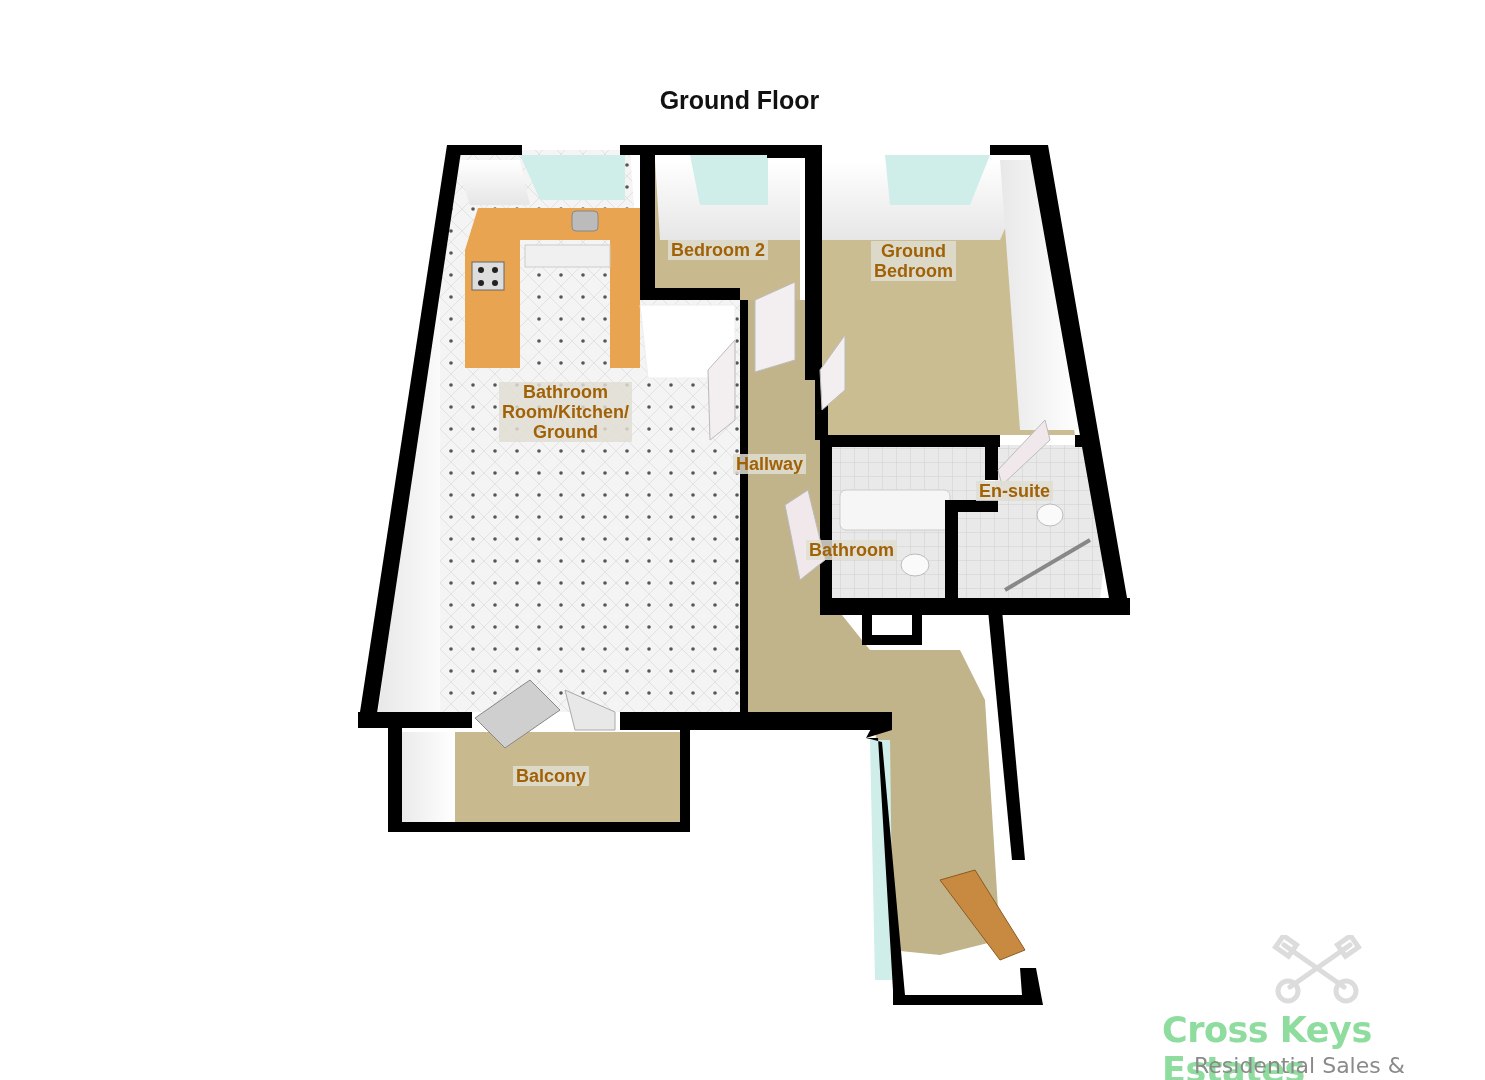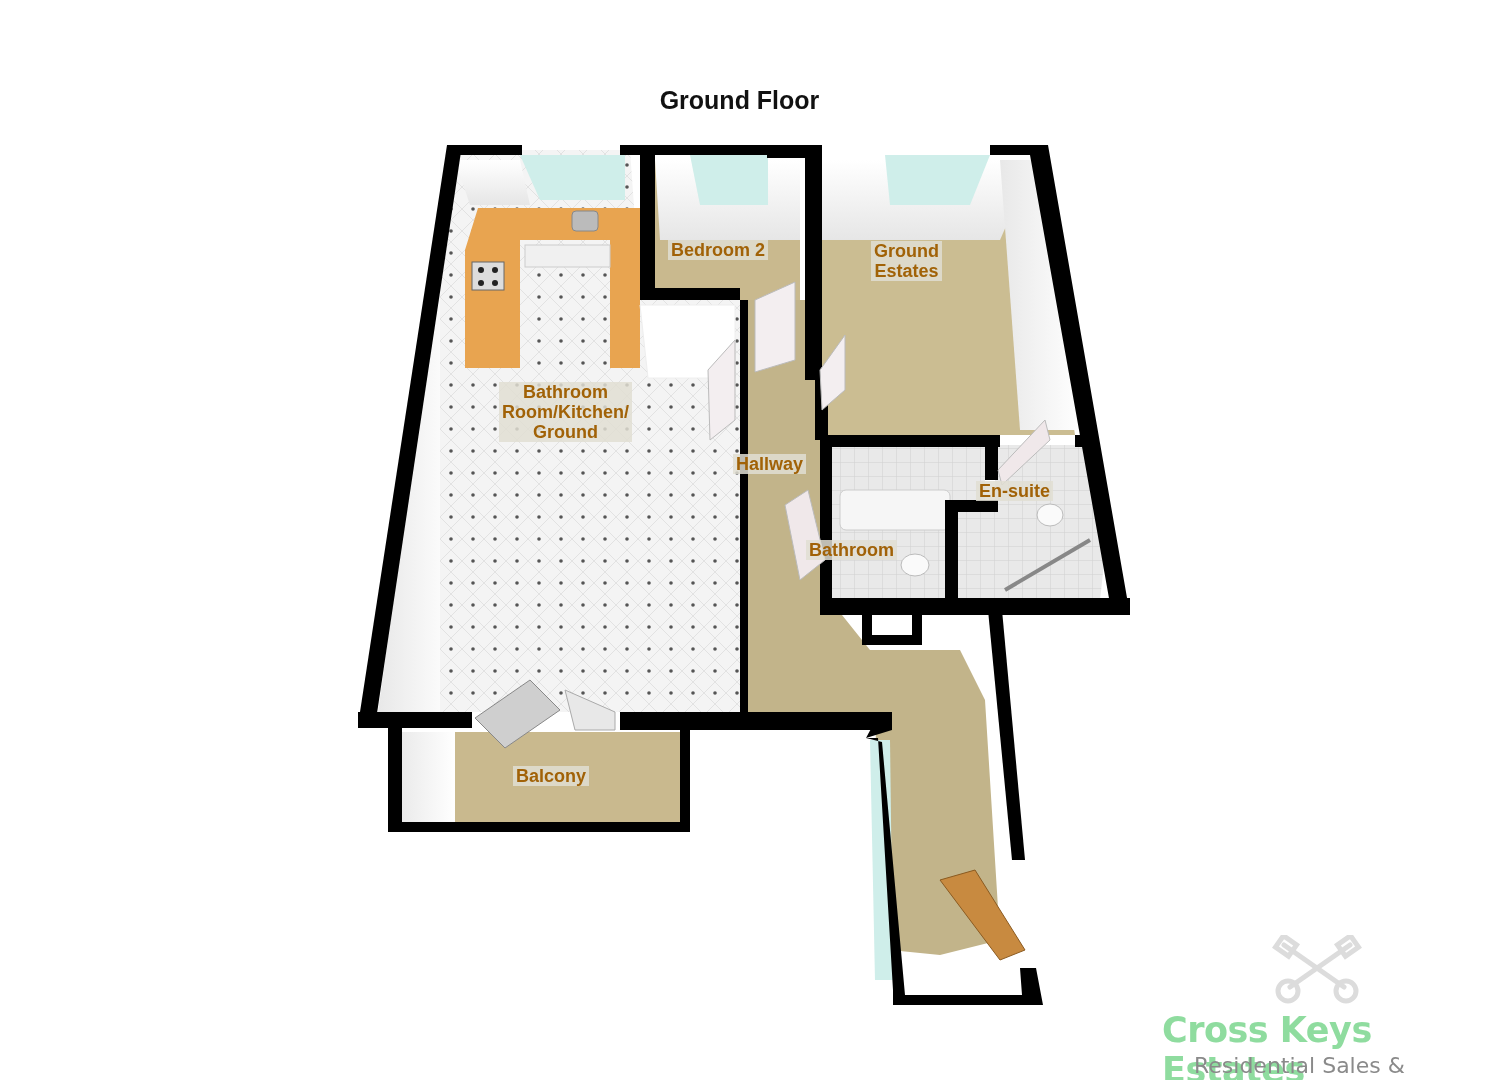--- a/index.html
+++ b/index.html
@@ -142,21 +142,21 @@
 </svg>
 
 <div class="lbl" style="left:499px;top:382px;">
   <div>Bathroom</div>
   <div>Room/Kitchen/</div>
   <div>Ground</div>
 </div>
 <div class="lbl" style="left:668px;top:240px;">Bedroom 2</div>
 <div class="lbl" style="left:871px;top:241px;">
   <div>Ground</div>
-  <div>Estates</div>
+  <div>Bedroom</div>
 </div>
 <div class="lbl" style="left:733px;top:434px;margin-top:20px;">Hallway</div>
 <div class="lbl" style="left:976px;top:481px;">En-suite</div>
 <div class="lbl" style="left:806px;top:540px;">Bathroom</div>
 <div class="lbl" style="left:513px;top:766px;text-align:center;">Balcony</div>
 
 <svg class="keys" width="90" height="72" viewBox="0 0 90 72">
   <g fill="none" stroke="#dcdcdc" stroke-width="5" stroke-linecap="round">
     <line x1="12" y1="10" x2="72" y2="52"></line>
     <line x1="78" y1="10" x2="18" y2="52"></line>

